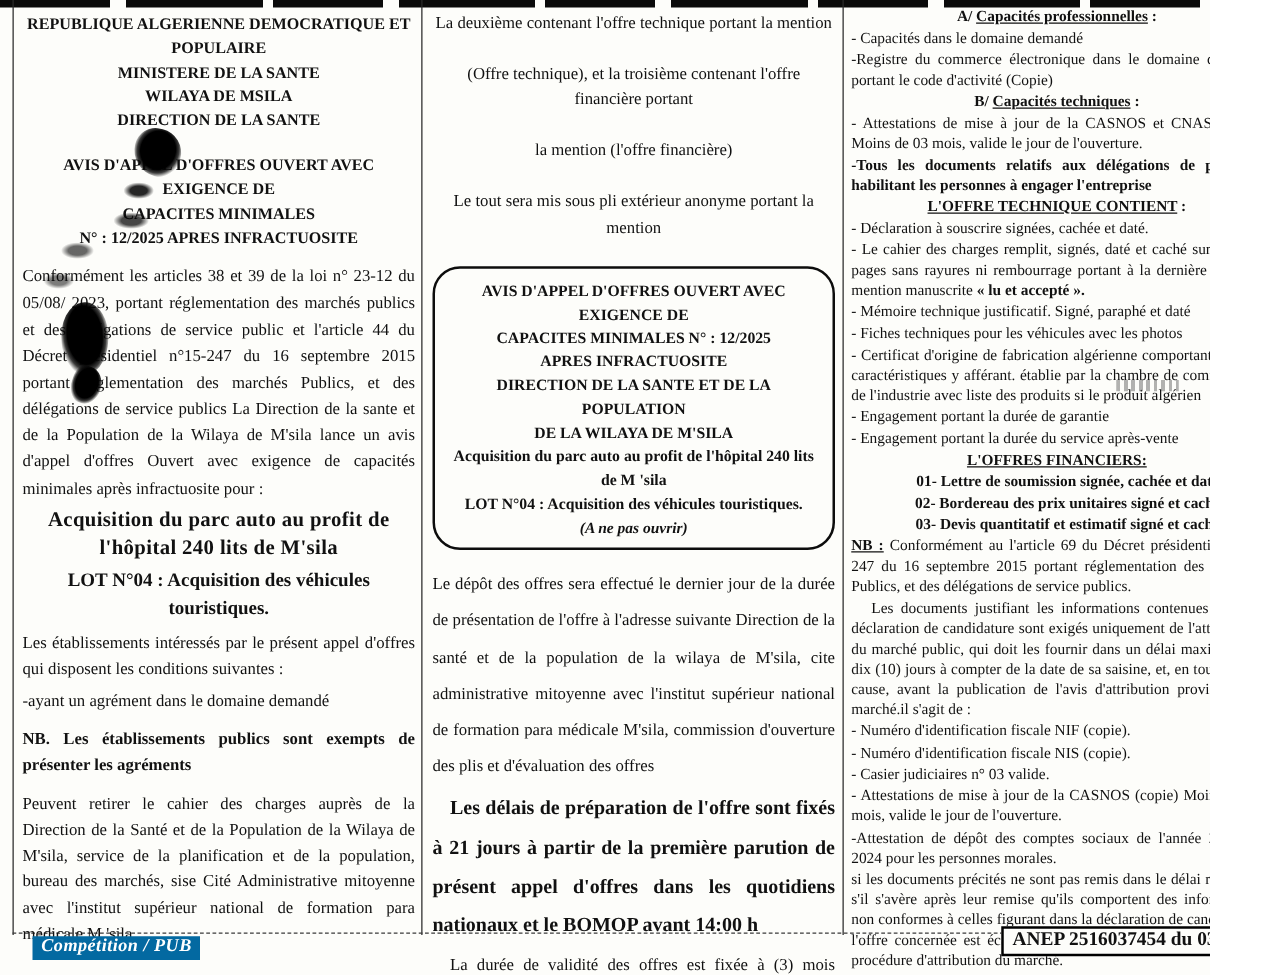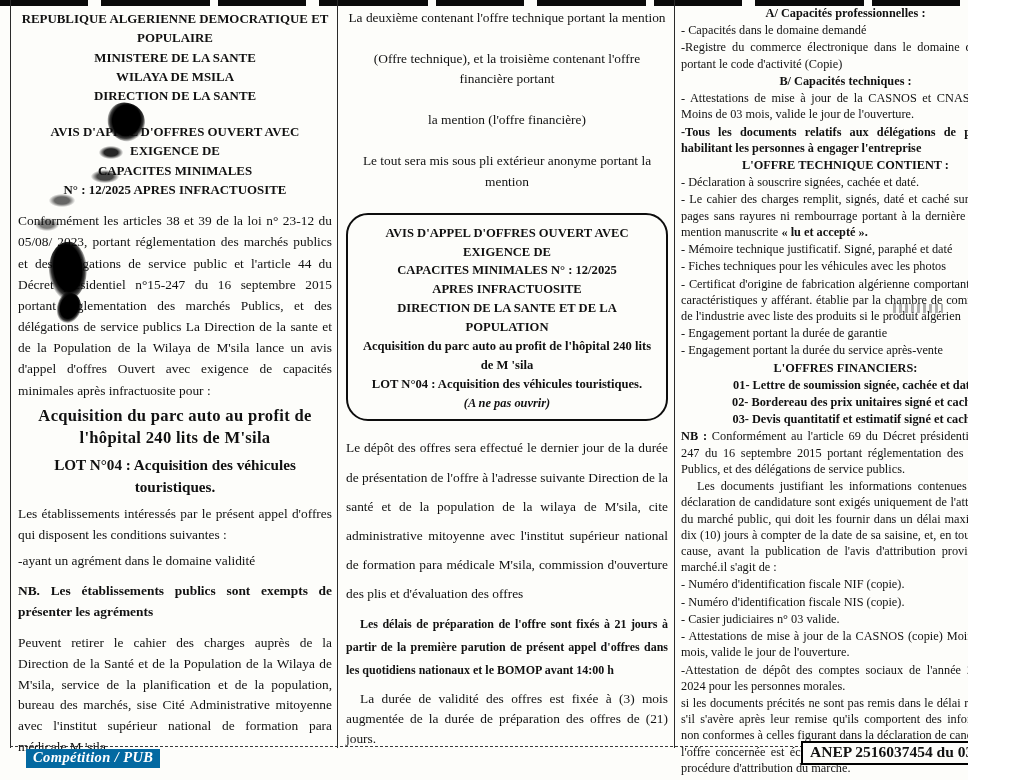--- a/index.html
+++ b/index.html
@@ -19,38 +19,38 @@
   .vl-right{left:1013px;height:742px;}
   .hline-bottom{position:absolute;left:10px;top:746px;width:1003px;border-top:1px dashed #3a3a3a;}
 
   .col{position:absolute;font-size:13.4px;line-height:1.5;}
   .col-left{left:18px;top:10px;width:314px;}
   .col-mid{left:346px;top:8px;width:322px;}
   .col-right{left:681px;top:4px;width:329px;font-size:12.3px;line-height:1.32;}
 
   p{margin:0;text-align:center;}
   .b{font-weight:bold;}
-  .u{}
+  .u{text-decoration:underline;}
 
   
   .org{font-weight:bold;text-align:center;font-size:12.9px;line-height:1.5;}
   .notice-title{font-weight:bold;text-align:center;font-size:12.9px;line-height:1.5;margin-top:16px;}
   .intro{margin-top:10px;text-align:justify;line-height:1.58;}
   .acq-title{font-weight:bold;text-align:center;font-size:16.6px;line-height:1.35;margin-top:4px;letter-spacing:.3px;}
   .lot-line{font-weight:bold;font-size:15.2px;margin-top:4px;}
   .lpara{margin-top:10px;text-align:justify;line-height:1.55;}
   .lpara-t{margin-top:5px;text-align:justify;line-height:1.55;}
 
   
   .mid-top p{margin-bottom:21px;line-height:1.5;}
   .env-box{border:2px solid #0d0d0d;border-radius:22px;padding:9px 10px 7px;
     text-align:center;font-weight:bold;font-size:12.6px;line-height:1.5;margin:2px 0 12px;}
   .env-warning{font-style:italic;font-size:12.4px;}
   .depot{line-height:2.18;text-align:justify;}
-  .delais{font-weight:bold;font-size:12px;line-height:1.95;margin-top:4px;text-indent:14px;text-align:justify;}
+  .delais{font-weight:bold;font-size:16px;line-height:1.95;margin-top:4px;text-indent:14px;text-align:justify;}
   .validite{margin-top:6px;line-height:1.5;text-indent:14px;text-align:justify;}
 
   
   .r-h{font-weight:bold;margin-top:1px;}
   .r-p{text-align:justify;margin-top:1px;}
   .r-fin li,.fin-it{font-weight:bold;margin:1px 0 1px 26px;}
   .closing{font-weight:bold;text-align:center;line-height:1.38;margin-top:2px;}
 
   
   .pub-label{position:absolute;left:26px;top:749px;background:#0369a1;color:#fff;
@@ -88,38 +88,39 @@
     <p class="org">MINISTERE DE LA SANTE</p>
     <p class="org">WILAYA DE MSILA</p>
     <p class="org">DIRECTION DE LA SANTE</p>
     <p class="notice-title">AVIS D'APPEL D'OFFRES OUVERT AVEC EXIGENCE DE</p>
     <p class="org">CAPACITES MINIMALES</p>
     <p class="org">N° : 12/2025 APRES INFRACTUOSITE</p>
     <p class="intro">Conformément les articles 38 et 39 de la loi n° 23-12 du 05/08/ 2023, portant réglementation des marchés publics et des délégations de service public et l'article 44 du Décret présidentiel n°15-247 du 16 septembre 2015 portant réglementation des marchés Publics, et des délégations de service publics La Direction de la sante et de la Population de la Wilaya de M'sila lance un avis d'appel d'offres Ouvert avec exigence de capacités minimales après infractuosite pour :</p>
     <p class="acq-title">Acquisition du parc auto au profit de l'hôpital 240 lits de M'sila</p>
     <p class="lot-line">LOT N°04 : Acquisition des véhicules touristiques.</p>
     <p class="lpara-t">Les établissements intéressés par le présent appel d'offres qui disposent les conditions suivantes :</p>
-    <p class="lpara-t">-ayant un agrément dans le domaine validité</p>
+    <p class="lpara-t">-ayant un agrément dans le domaine demandé</p>
     <p class="lpara b">NB. Les établissements publics sont exempts de présenter les agréments</p>
     <p class="lpara">Peuvent retirer le cahier des charges auprès de la Direction de la Santé et de la Population de la Wilaya de M'sila, service de la planification et de la population, bureau des marchés, sise Cité Administrative mitoyenne avec l'institut supérieur national de formation para médicale M 'sila.</p>
 
   </div>
 
   <div class="col col-mid">
     <div class="mid-top">
       <p>La deuxième contenant l'offre technique portant la mention</p>
       <p>(Offre technique), et la troisième contenant l'offre financière portant</p>
       <p>la mention (l'offre financière)</p>
       <p>Le tout sera mis sous pli extérieur anonyme portant la mention</p>
     </div>
     <div class="env-box">
       <p>AVIS D'APPEL D'OFFRES OUVERT AVEC EXIGENCE DE</p>
       <p>CAPACITES MINIMALES N° : 12/2025</p>
       <p>APRES INFRACTUOSITE</p>
       <p>DIRECTION DE LA SANTE ET DE LA POPULATION</p>
+      <p>DE LA WILAYA DE M'SILA</p>
       <p>Acquisition du parc auto au profit de l'hôpital 240 lits de M 'sila</p>
       <p>LOT N°04 : Acquisition des véhicules touristiques.</p>
       <p class="env-warning">(A ne pas ouvrir)</p>
     </div>
     <p class="depot">Le dépôt des offres sera effectué le dernier jour de la durée de présentation de l'offre à l'adresse suivante Direction de la santé et de la population de la wilaya de M'sila, cite administrative mitoyenne avec l'institut supérieur national de formation para médicale M'sila, commission d'ouverture des plis et d'évaluation des offres</p>
     <p class="delais">Les délais de préparation de l'offre sont fixés à 21 jours à partir de la première parution de présent appel d'offres dans les quotidiens nationaux et le BOMOP avant 14:00 h</p>
     <p class="validite">La durée de validité des offres est fixée à (3) mois augmentée de la durée de préparation des offres de (21) jours.</p>
 
   </div>
 

